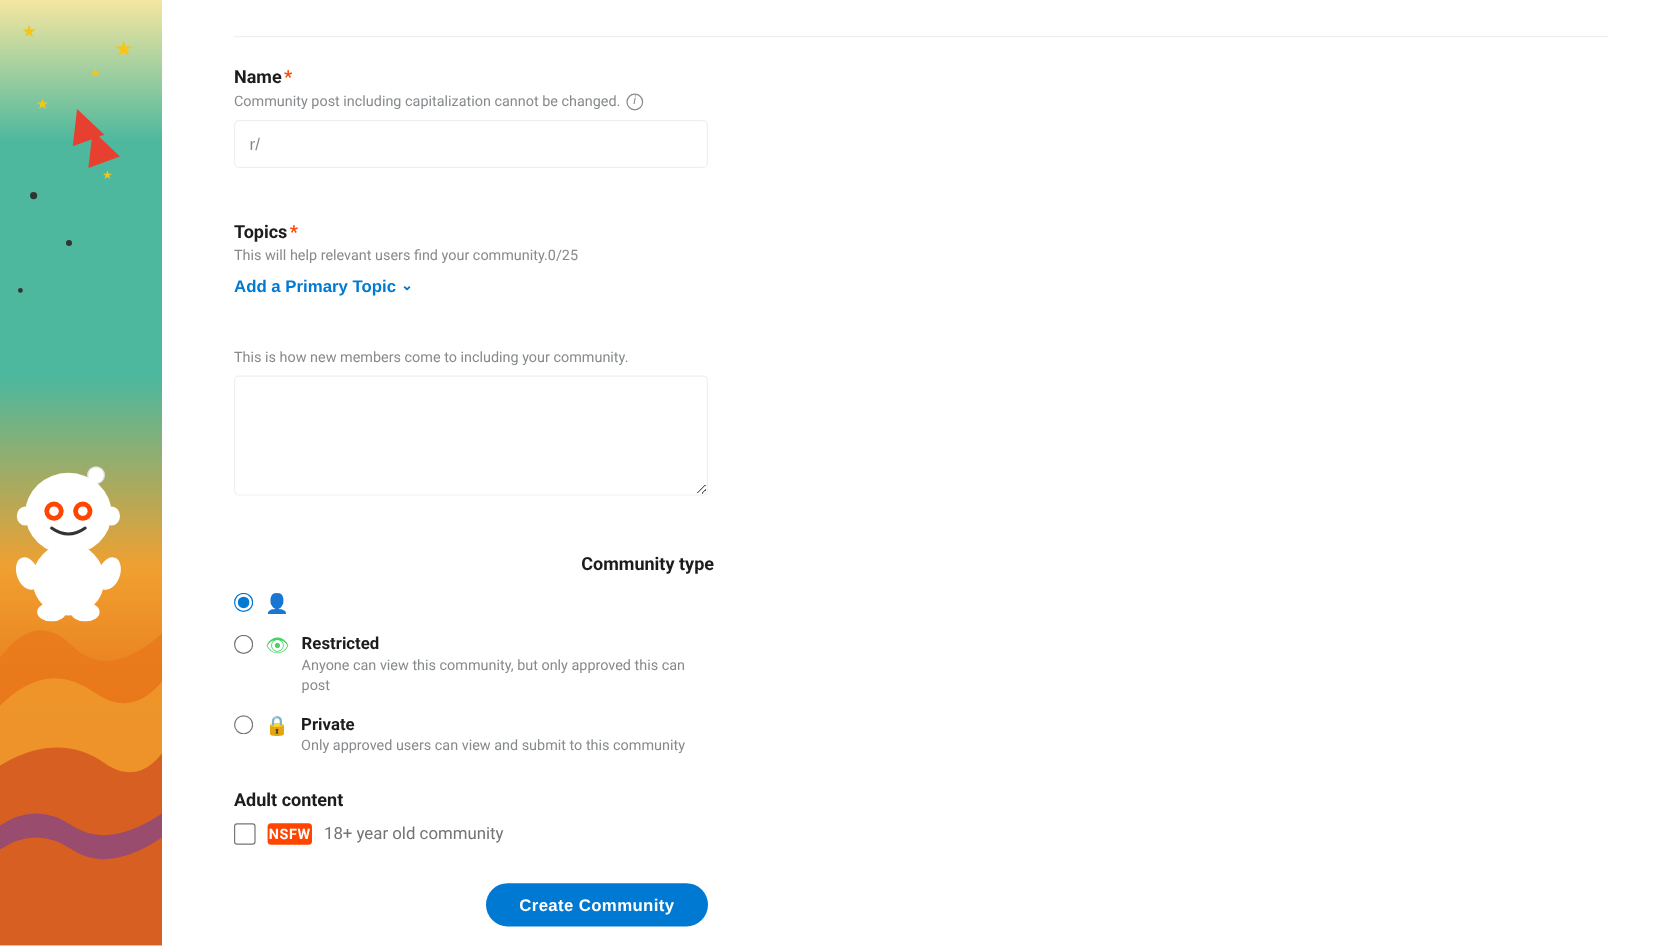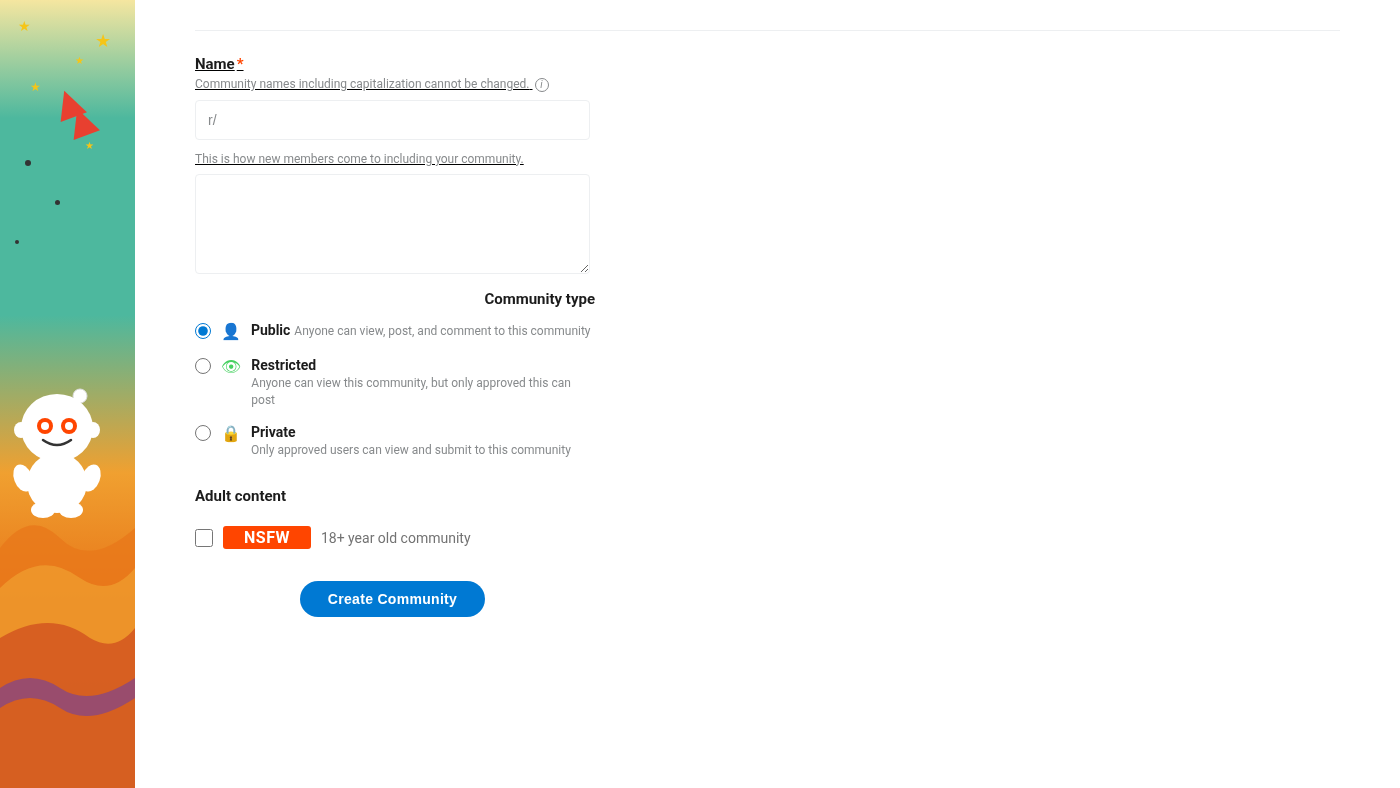--- a/index.html
+++ b/index.html
@@ -43,23 +43,22 @@
       font-weight: 700;
       color: #1c1c1c;
       margin-bottom: 16px;
     }
     .divider {
       border: none;
       border-top: 1px solid #edeff1;
       margin-bottom: 24px;
     }
     .section {
-      margin-bottom: 12px;
+      margin-bottom: 44px;
       max-width: 400px;
-      text-decoration: underline;
     }
     .field-label {
       font-size: 15px;
       font-weight: 700;
       color: #1c1c1c;
       margin-bottom: 4px;
     }
     .required-star {
       color: #ff4500;
       margin-left: 2px;
@@ -172,52 +171,52 @@
       margin-top: 1px;
     }
     .adult-section {
       margin-bottom: 32px;
       max-width: 400px;
     }
     .adult-title {
       font-size: 15px;
       font-weight: 700;
       color: #1c1c1c;
-      margin-bottom: 21px;
+      margin-bottom: 10px;
     }
     .nsfw-row {
       display: flex;
       align-items: center;
       gap: 10px;
     }
     .nsfw-checkbox {
       width: 18px;
       height: 18px;
       border: 1px solid #878a8c;
       border-radius: 2px;
       cursor: pointer;
       flex-shrink: 0;
     }
     .nsfw-badge {
       background: #ff4500;
       color: #fff;
-      font-size: 16px;
-      font-weight: 700;
-      padding: 2px 21px;
+      font-size: 12px;
+      font-weight: 700;
+      padding: 2px 1px;
       border-radius: 3px;
       letter-spacing: 0.5px;
     }
     .nsfw-label {
       font-size: 14px;
       color: #737373;
     }
     .create-btn-wrapper {
       max-width: 395px;
       display: flex;
-      justify-content: center;
+      justify-content: flex-end;
       margin-top: 10px;
     }
     .create-btn {
       background: #0079d3;
       color: #fff;
       border: none;
       border-radius: 20px;
       padding: 10px 28px;
       font-size: 14px;
       font-weight: 700;
@@ -286,42 +285,48 @@
 </div>
 
 <div class="main-content">
   <hr class="divider">
 
   <div class="section">
     <div class="field-label">
       <span>Name</span><span class="required-star">*</span>
     </div>
     <div class="field-hint">
-      <span>Community names including capitalization cannot be changed.</span>
+      <span>Community post including capitalization cannot be changed.</span>
       <span class="info-icon">i</span>
     </div>
     <input type="text" class="text-input" placeholder="r/" style="">
   </div>
 
+  <div class="section">
+    <div class="field-label">
+      <span>Topics</span><span class="required-star">*</span>
+    </div>
+    <div class="field-hint">This will help relevant users find your community.0/25</div>
+    <button class="add-topic-btn">
+      <span>Add a Primary Topic</span>
+      <span class="chevron-down">⌄</span>
+    </button>
+  </div>
 
   <div class="section">
     <div class="field-hint">This is how new members come to including your community.</div>
     <textarea class="textarea-input" style=""></textarea>
   </div>
 
   <div class="community-type-section">
     <div class="section-title">Community type</div>
 
     <label class="radio-option">
       <input type="radio" name="community-type" value="public" checked="" style="">
       <span class="radio-icon" style="color:#0079d3;">👤</span>
-      <div class="radio-content">
-        <span class="radio-label">Public</span>
-        <span class="radio-desc">Anyone can view, post, and comment to this community</span>
-      </div>
     </label>
 
     <label class="radio-option">
       <input type="radio" name="community-type" value="restricted" style="">
       <span class="radio-icon" style="color:#46d160;">👁</span>
       <div class="radio-content">
         <span class="radio-label">Restricted</span>
         <div class="radio-desc">Anyone can view this community, but only approved this can post</div>
       </div>
     </label>

